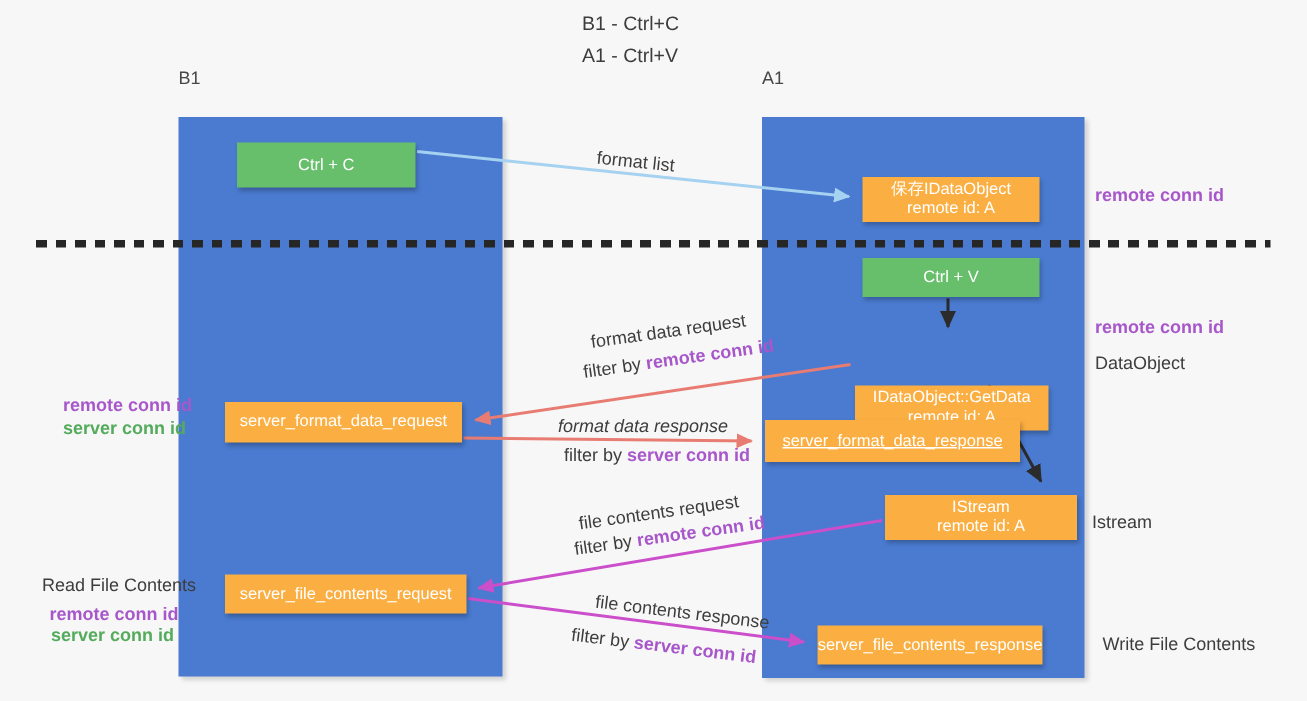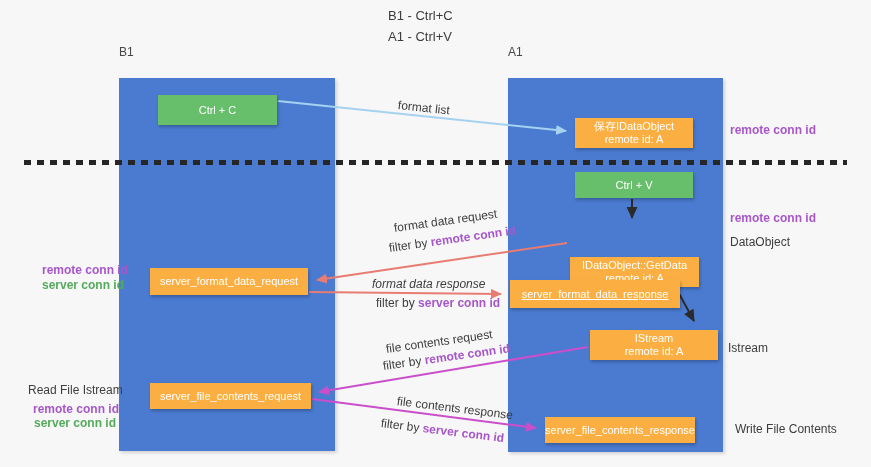--- a/index.html
+++ b/index.html
@@ -136,21 +136,21 @@
 </div>
 
 <div class="lbl rot" style="left:397px;top:394px;transform:rotate(7deg);">file contents response</div>
 <div class="lbl rot" style="left:381px;top:416px;transform:rotate(7deg);">
   <span>filter by</span>&nbsp;<span class="kp">server conn id</span>
 </div>
 
 <div class="lbl kp" style="left:42px;top:263px;">remote conn id</div>
 <div class="lbl kg" style="left:42px;top:278px;">server conn id</div>
 
-<div class="lbl" style="left:28px;top:383px;">Read File Istream</div>
+<div class="lbl" style="left:28px;top:383px;">Read File Contents</div>
 <div class="lbl kp" style="left:33px;top:402px;">remote conn id</div>
 <div class="lbl kg" style="left:34px;top:416px;">server conn id</div>
 
 <div class="lbl kp" style="left:730px;top:123px;">remote conn id</div>
 <div class="lbl kp" style="left:730px;top:211px;">remote conn id</div>
 <div class="lbl" style="left:730px;top:235px;">DataObject</div>
 <div class="lbl" style="left:728px;top:341px;">Istream</div>
 <div class="lbl" style="left:735px;top:422px;">Write File Contents</div>
 
 </body></html>

